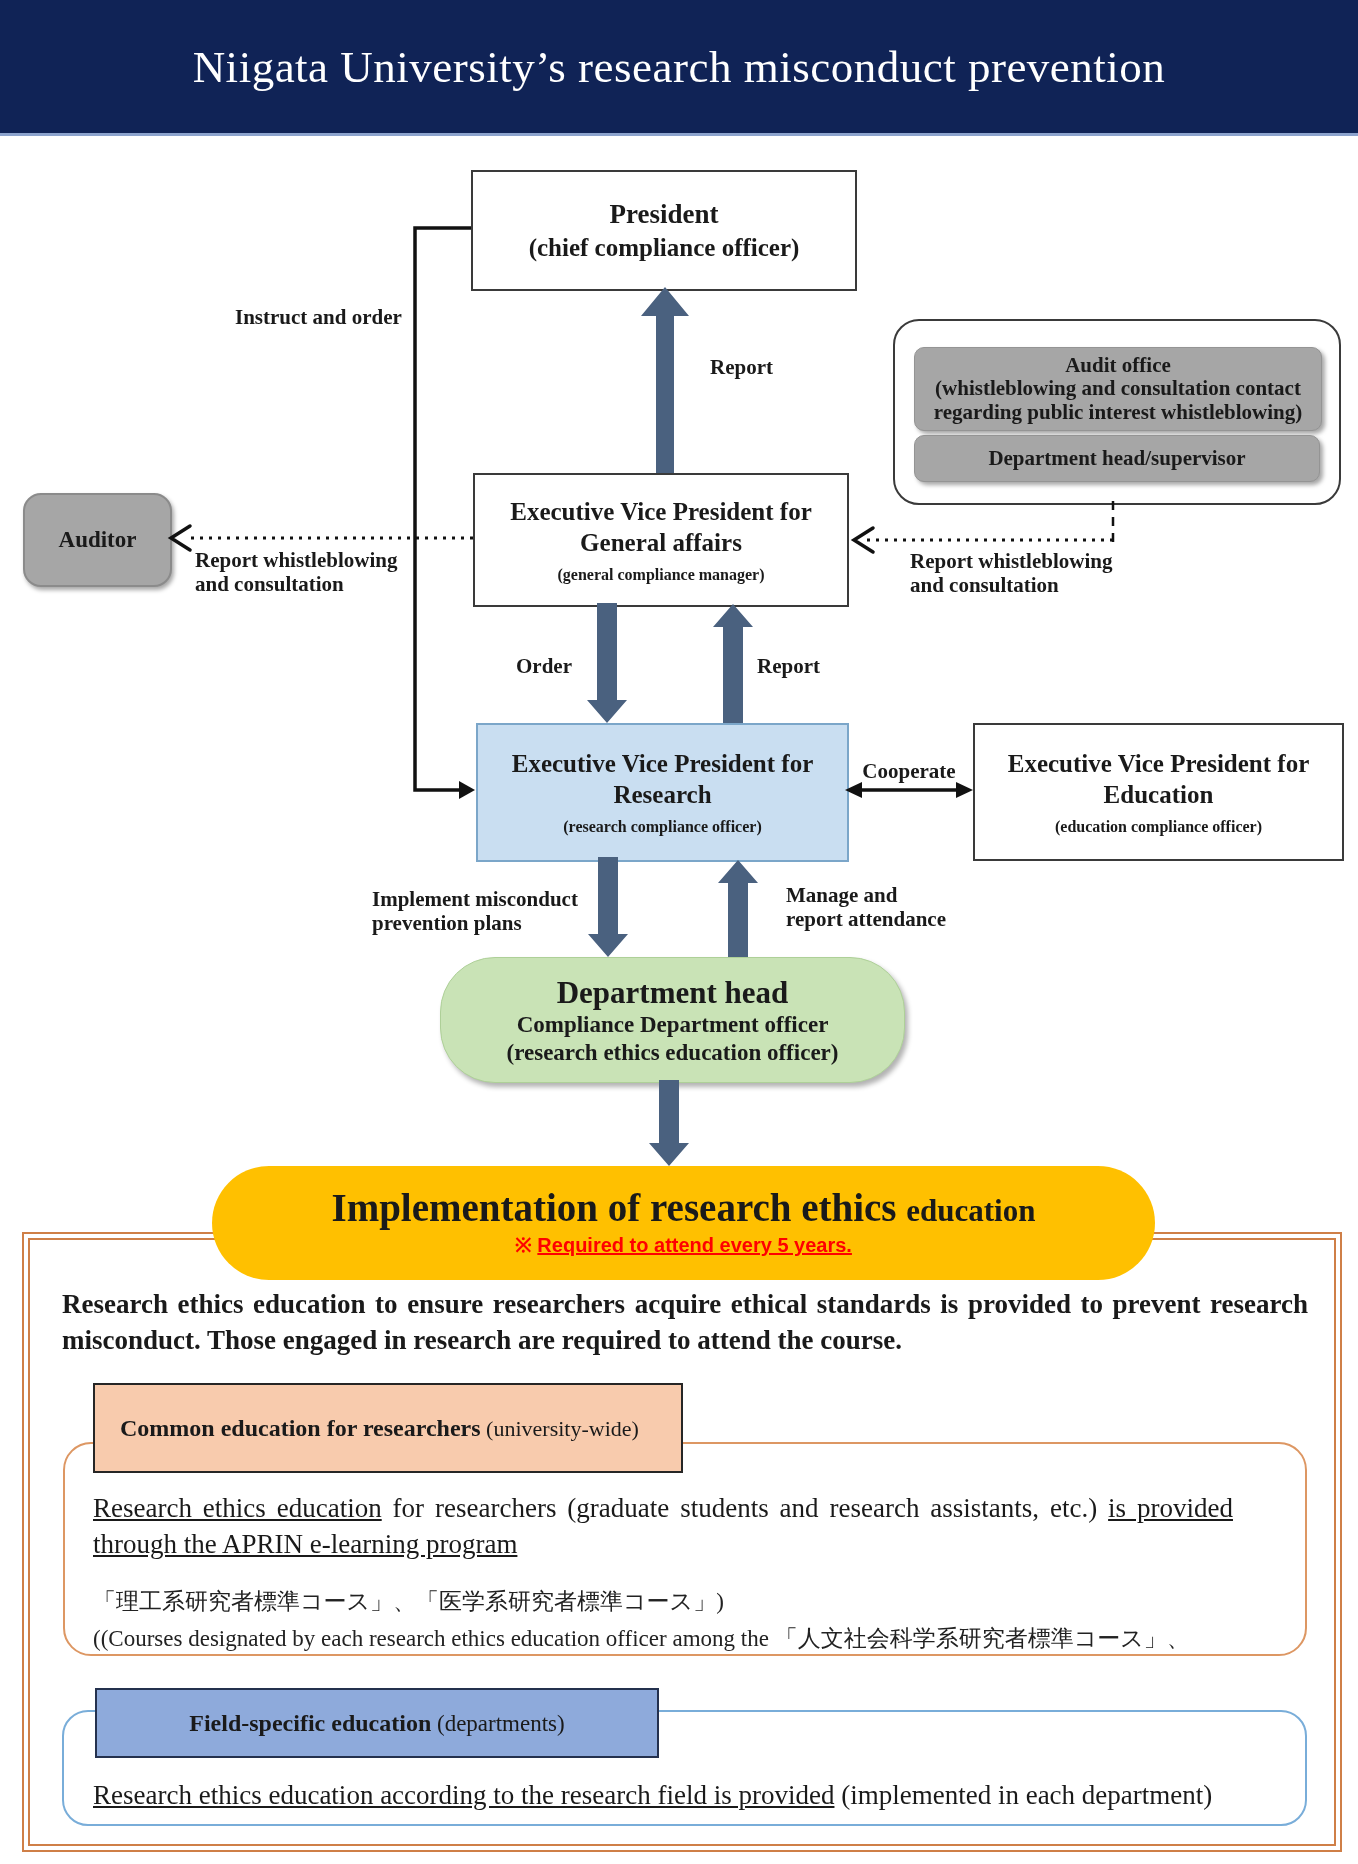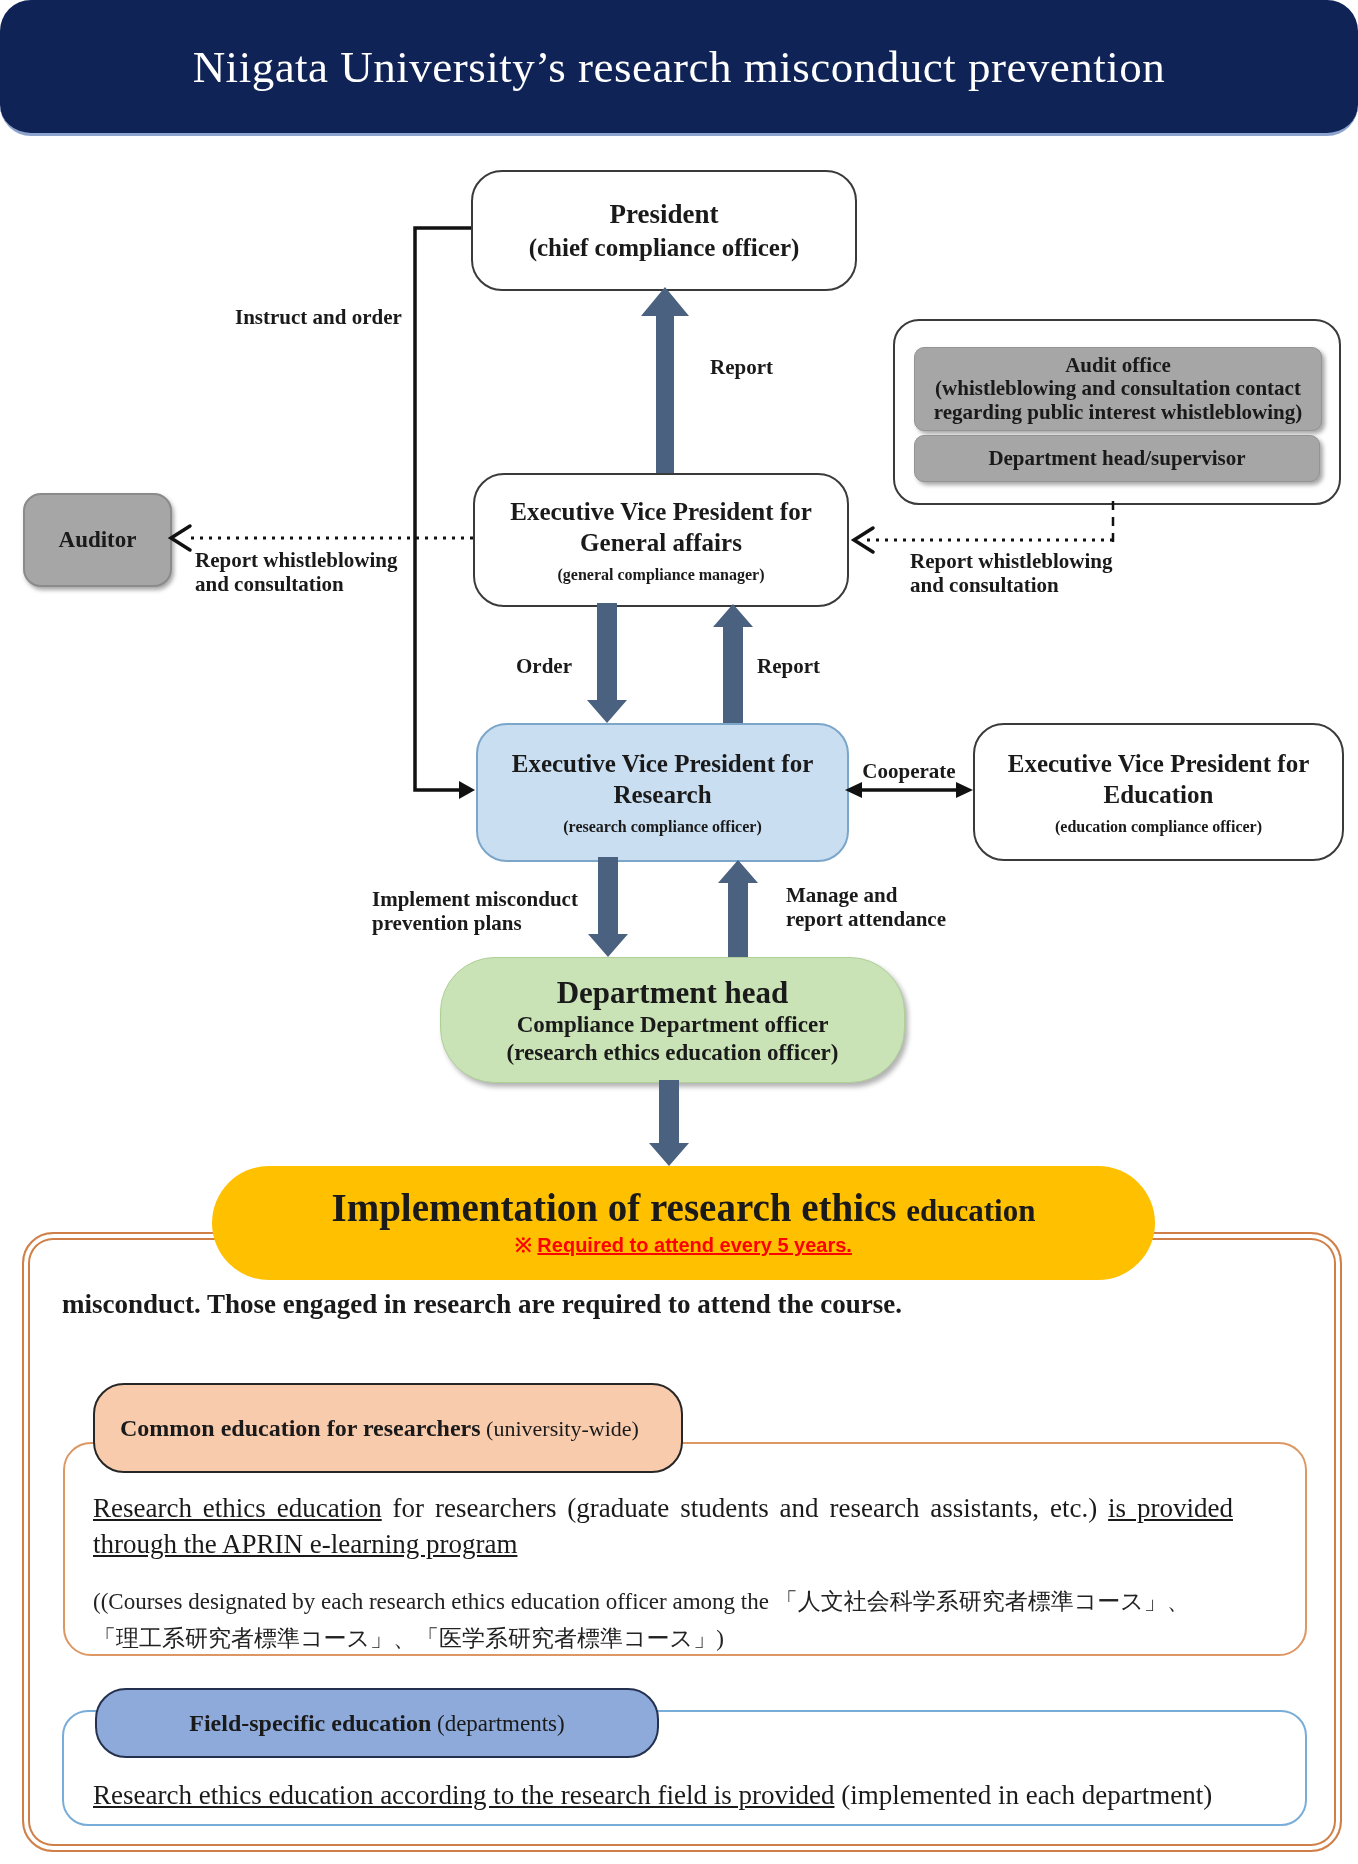--- a/index.html
+++ b/index.html
@@ -4,21 +4,21 @@
 <style>
   :root{
     --navy:#102356; --steel:#4a617f; --yellow:#ffc000; --green:#c9e3b6;
     --lightblue:#c9def1; --gray:#a6a6a6; --peach:#f8cbad; --fieldblue:#8eaadb;
     --orangeline:#cf7f47; --innerorange:#dd9763; --blueline:#79add9; --red:#ff0000;
     --ink:#1a1a1a;
   }
   html,body{margin:0;padding:0;}
   body{width:1358px;height:1864px;position:relative;background:#fff;
        font-family:"Liberation Serif", serif;color:var(--ink);overflow:hidden;}
-  .abs{position:absolute;border-radius:31px;}
+  .abs{position:absolute;}
   .nw{white-space:nowrap;}
   
   .header{left:0;top:0;width:1358px;height:133px;background:var(--navy);
           border-bottom:3px solid #8ca3cd;display:flex;align-items:center;justify-content:center;}
   .header-title{color:#fff;font-size:45px;letter-spacing:0.5px;}
   
   .node{display:flex;flex-direction:column;align-items:center;justify-content:center;text-align:center;line-height:1.24;}
   .white-box{background:#fff;border:2px solid #3a3a3a;}
   .t27b{font-size:27px;font-weight:bold;}
   .t25b{font-size:25px;font-weight:bold;}
@@ -139,37 +139,38 @@
   <div class="nw">and consultation</div>
 </div>
 <div class="abs lbl" style="left:910px;top:550px;">
   <div class="nw">Report whistleblowing</div>
   <div class="nw">and consultation</div>
 </div>
 
 <div class="abs orange-outer"></div>
 
 <div class="abs intro">
+  <div class="jl">Research ethics education to ensure researchers acquire ethical standards is provided to prevent research</div>
   <div>misconduct. Those engaged in research are required to attend the course.</div>
 </div>
 
 <div class="abs peach">
   <div class="nw"><span class="b">Common education for researchers</span><span class="n"> (university-wide)</span></div>
 </div>
 
 <div class="abs inner-orange"></div>
 
 <div class="abs aprin">
   <div class="jl"><u>Research ethics education</u><span> for researchers (graduate students and research assistants, etc.) </span><u>is provided</u></div>
   <div><u>through the APRIN e-learning program</u></div>
 </div>
 
 <div class="abs courses">
+  <div class="nw">「理工系研究者標準コース」、「医学系研究者標準コース」)</div>
   <div class="nw">((Courses designated by each research ethics education officer among the 「人文社会科学系研究者標準コース」、</div>
-  <div class="nw">「理工系研究者標準コース」、「医学系研究者標準コース」)</div>
 </div>
 
 <div class="abs fieldblue">
   <div class="nw"><span class="b">Field-specific education</span><span class="n"> (departments)</span></div>
 </div>
 
 <div class="abs blue-round"></div>
 
 <div class="abs fieldbody nw"><u>Research ethics education according to the research field is provided</u><span> (implemented in each department)</span></div>
 

